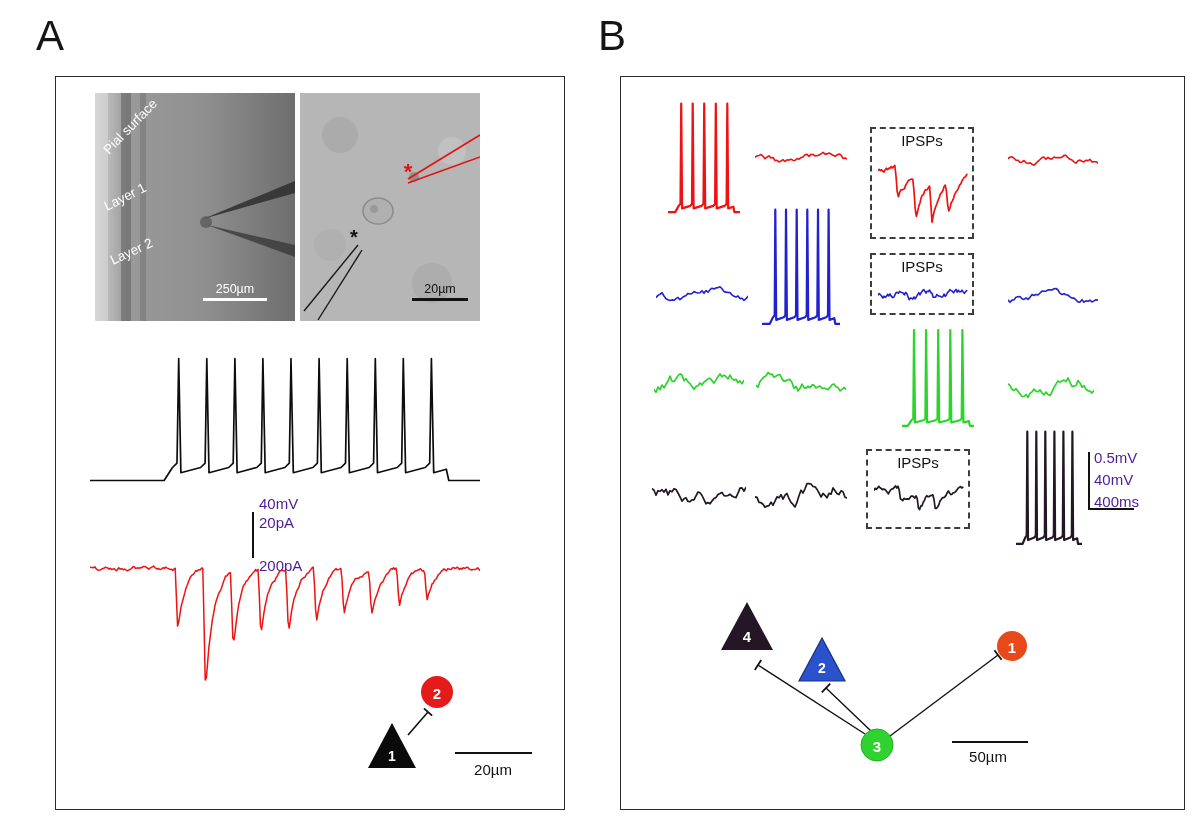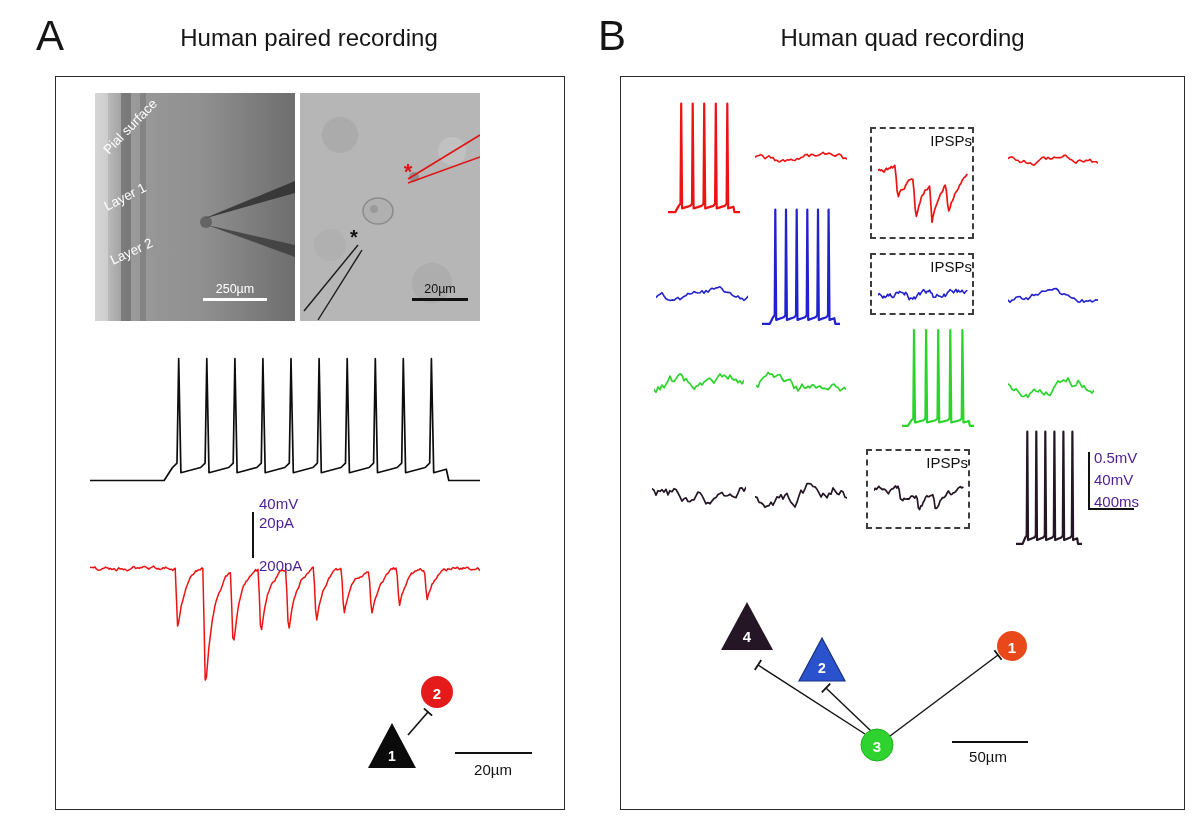--- a/index.html
+++ b/index.html
@@ -6,31 +6,30 @@
   html,body{background:#fff}
   .figure{position:relative;width:1200px;height:836px;background:#fff;
     font-family:"Liberation Sans",sans-serif;color:#111;overflow:hidden}
   .abs{position:absolute}
   .panel-letter{font-size:42px;font-weight:500;color:#151515}
   .panel-title{font-size:24px;text-align:center;color:#151515}
   .panel-frame{border:1.6px solid #2b2b2b;background:#fff}
   .scale-text{font-size:15px;line-height:19px;color:#4c1d95;white-space:nowrap}
   .bar{background:#111}
   .ipsp-box{border:2px dashed #3d3d3d;background:transparent}
-  .ipsp-label{font-size:15px;text-align:right;padding-top:3px;color:#111}
+  .ipsp-label{font-size:15px;text-align:center;padding-top:3px;color:#111}
   svg{display:block}
   text{font-family:"Liberation Sans",sans-serif}
 </style>
 </head>
 <body>
 
 <div class="figure">
 
   <div class="abs panel-letter" style="left:36px;top:12px">A</div>
-  <div class="abs panel-title" style="left:55px;top:24px;width:508px">Human paired recording</div>
   <div class="abs panel-frame" style="left:55px;top:76px;width:510px;height:734px"></div>
 
   <svg class="abs" style="left:95px;top:93px" width="200" height="228" viewBox="0 0 200 228">
     <defs>
       <linearGradient id="gA" x1="0" y1="0" x2="1" y2="0">
         <stop offset="0" stop-color="#cfcfcf"></stop>
           <stop offset="0.16" stop-color="#9a9a9a"></stop>
         <stop offset="0.55" stop-color="#8f8f8f"></stop>
           <stop offset="1" stop-color="#6e6e6e"></stop>
       </linearGradient>
@@ -86,21 +85,20 @@
     <line x1="73.9" y1="43.4" x2="82.1" y2="50.6" stroke="#111" stroke-width="1.8"></line>
     <circle cx="87" cy="27" r="16" fill="#e51b1b"></circle>
     <text x="87" y="28" fill="#fff" font-size="15" font-weight="bold" text-anchor="middle" dominant-baseline="central">2</text>
     <polygon points="42,58 18,103 66,103" fill="#0b0b0b"></polygon>
     <text x="42" y="91" fill="#fff" font-size="14" font-weight="bold" text-anchor="middle" dominant-baseline="central">1</text>
     <line x1="105" y1="88" x2="182" y2="88" stroke="#111" stroke-width="2"></line>
     <text x="143" y="110" fill="#111" font-size="15" text-anchor="middle">20µm</text>
   </svg>
 
   <div class="abs panel-letter" style="left:598px;top:12px">B</div>
-  <div class="abs panel-title" style="left:620px;top:24px;width:565px">Human quad recording</div>
   <div class="abs panel-frame" style="left:620px;top:76px;width:565px;height:734px"></div>
 
   <svg class="abs" style="left:668px;top:100px" width="72" height="118" viewBox="0 0 72 118">
       <polyline points="0.0,112.1 7.2,112.1 10.7,105.9 12.5,103.8 13.2,3.5 14.1,108.4 22.2,105.9 24.0,103.8 24.7,3.5 25.6,108.4 33.7,105.9 35.5,103.8 36.2,3.5 37.2,108.4 45.2,105.9 47.1,103.8 47.8,3.5 48.7,108.4 56.7,105.9 58.6,103.8 59.3,3.5 60.2,108.4 65.4,106.7 66.4,112.1 72.0,112.1" fill="none" stroke="#ee1212" stroke-width="2.2" stroke-linejoin="round" stroke-linecap="round"></polyline>
     </svg>
   <svg class="abs" style="left:755px;top:146px" width="92" height="28" viewBox="0 0 92 28">
       <polyline points="0.0,11.1 2.0,10.0 4.0,9.4 6.0,8.6 8.0,10.2 10.0,12.7 12.0,11.2 14.0,9.8 16.0,12.1 18.0,11.5 20.0,14.5 22.0,14.3 24.0,15.9 26.0,15.1 28.0,13.7 30.0,15.5 32.0,13.8 34.0,14.1 36.0,13.3 38.0,14.2 40.0,14.5 42.0,12.5 44.0,13.2 46.0,11.6 48.0,11.0 50.0,8.8 52.0,8.4 54.0,10.4 56.0,8.4 58.0,8.5 60.0,9.9 62.0,9.8 64.0,8.9 66.0,8.0 68.0,6.3 70.0,8.1 72.0,7.9 74.0,7.0 76.0,8.0 78.0,9.3 80.0,10.2 82.0,9.0 84.0,8.0 86.0,9.0 88.0,12.4 90.0,12.1 92.0,13.0" fill="none" stroke="#ee1212" stroke-width="1.6" stroke-linejoin="round" stroke-linecap="round"></polyline>
     </svg>
   <div class="abs ipsp-box" style="left:870px;top:127px;width:104px;height:112px">
     <div class="ipsp-label">IPSPs</div>

